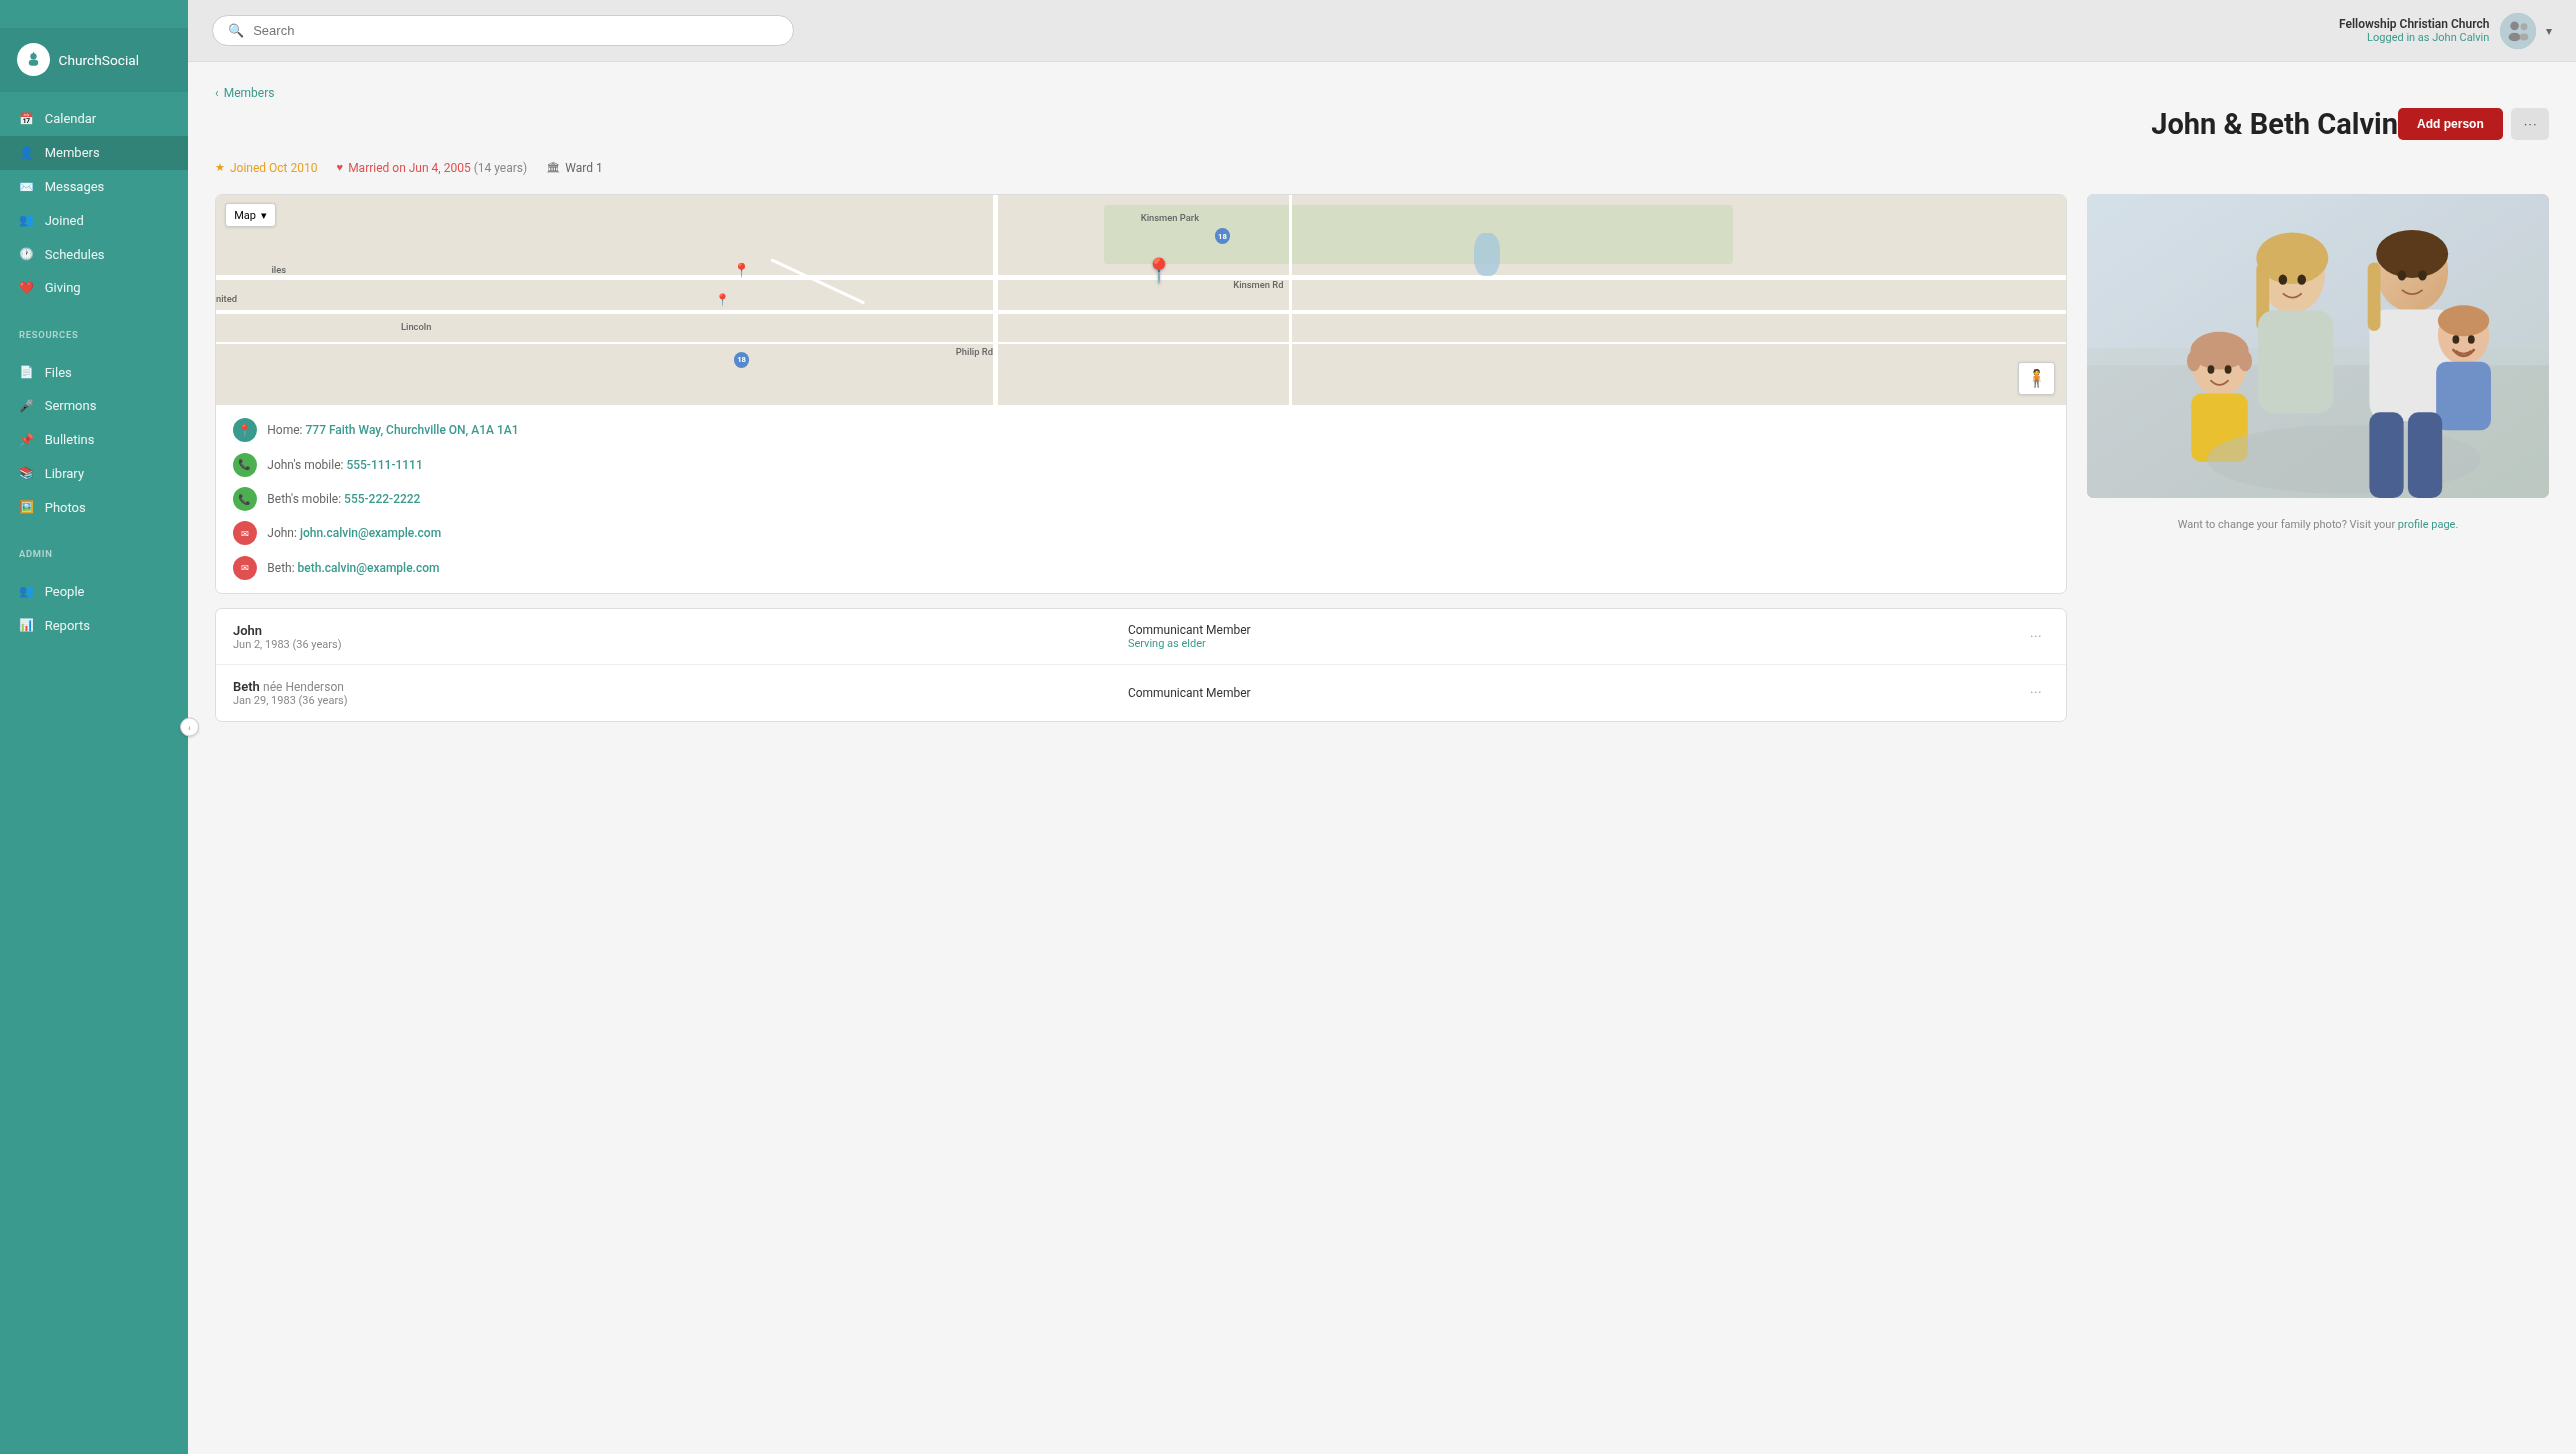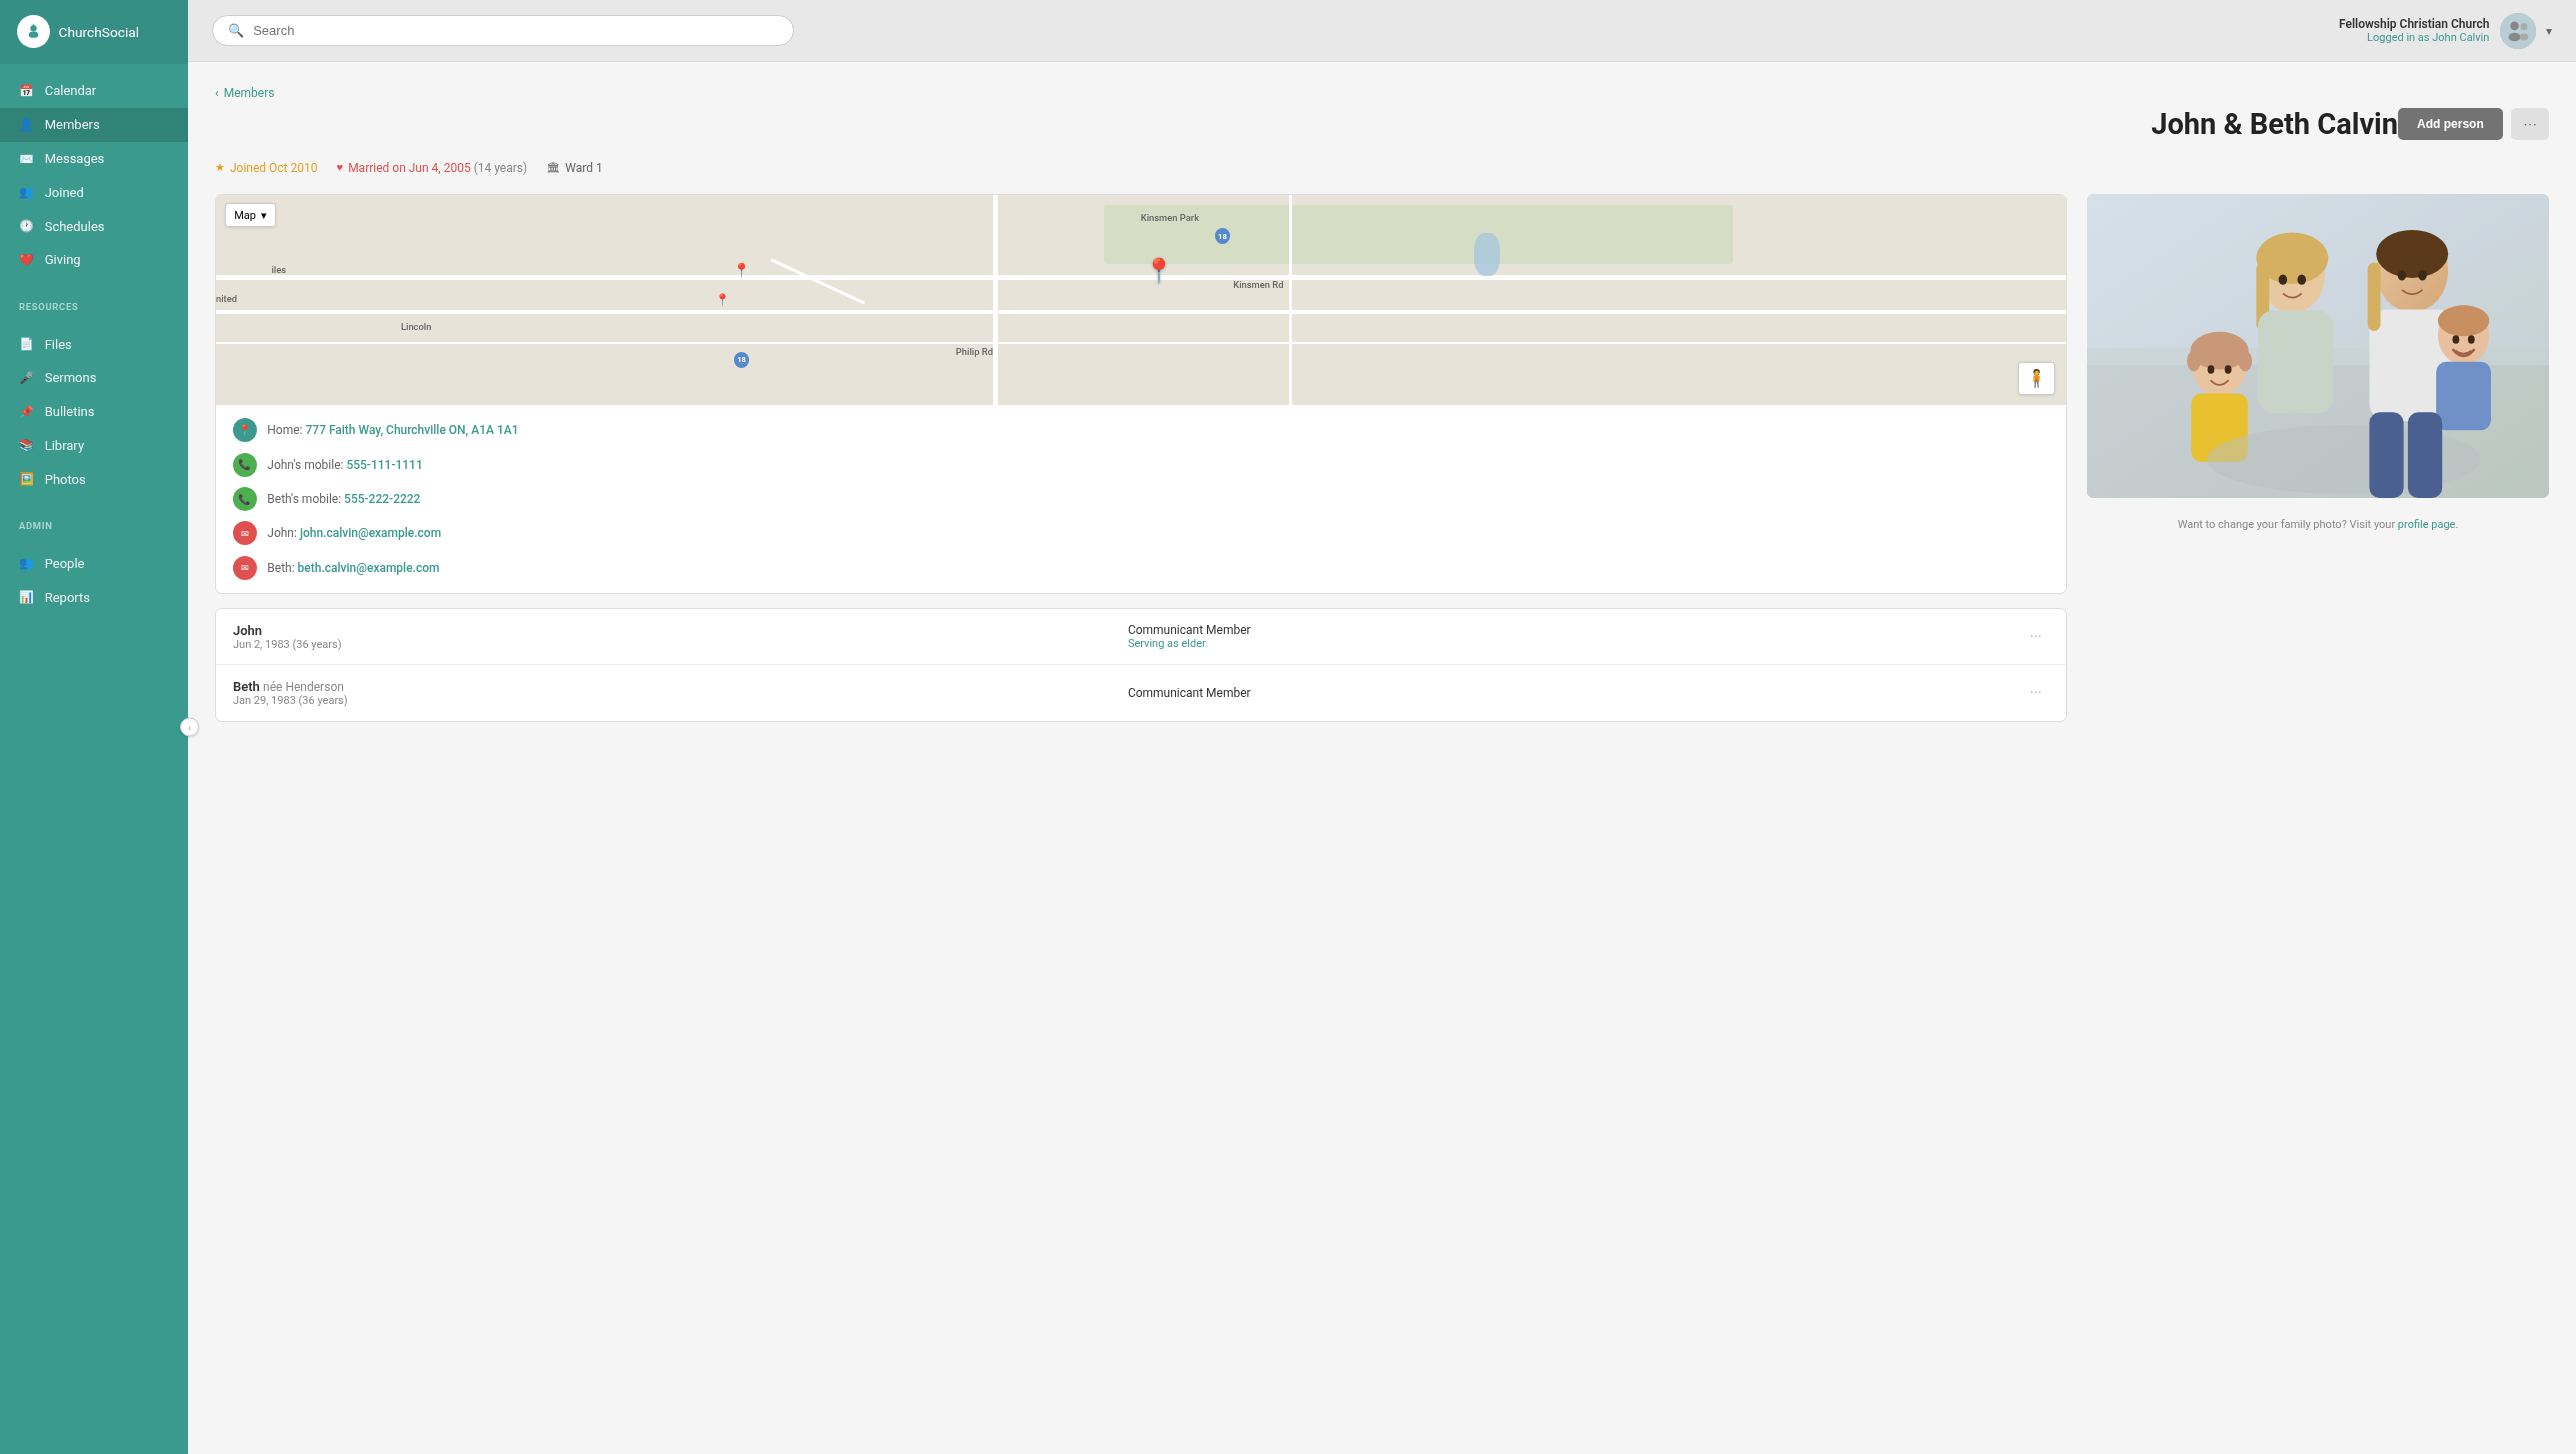--- a/index.html
+++ b/index.html
@@ -16,20 +16,21 @@
       height: 100vh;
       overflow-y: auto;
     }
     #sidebar-logo {
       display: flex;
       align-items: center;
       padding: 15.4px 17px;
       background: #358f84;
       gap: 8.6px;
       cursor: pointer;
+      margin-top: 28px;
     }
     #sidebar-logo-icon {
       width: 33px; height: 33px;
       background: white;
       border-radius: 50%;
       display: flex; align-items: center; justify-content: center;
       flex-shrink: 0;
     }
     #sidebar-logo-icon svg { width: 19px; height: 19px; }
 
@@ -139,21 +140,21 @@
       display: flex; align-items: center; justify-content: flex-end;
       margin-bottom: 20px;
     }
     #page-title {
       font-size: 29px;
       font-weight: 700;
       color: #222;
     }
     #title-actions { display: flex; gap: 8.6px; }
     #add-person-btn {
-      background: #737373;
+      background: #b91c1c;
       color: white;
       border: none;
       border-radius: 5.1px;
       padding: 8.6px 19px;
       font-size: 12px;
       font-weight: 600;
       cursor: pointer;
     }
     #more-btn {
       background: #e0e0e0;

